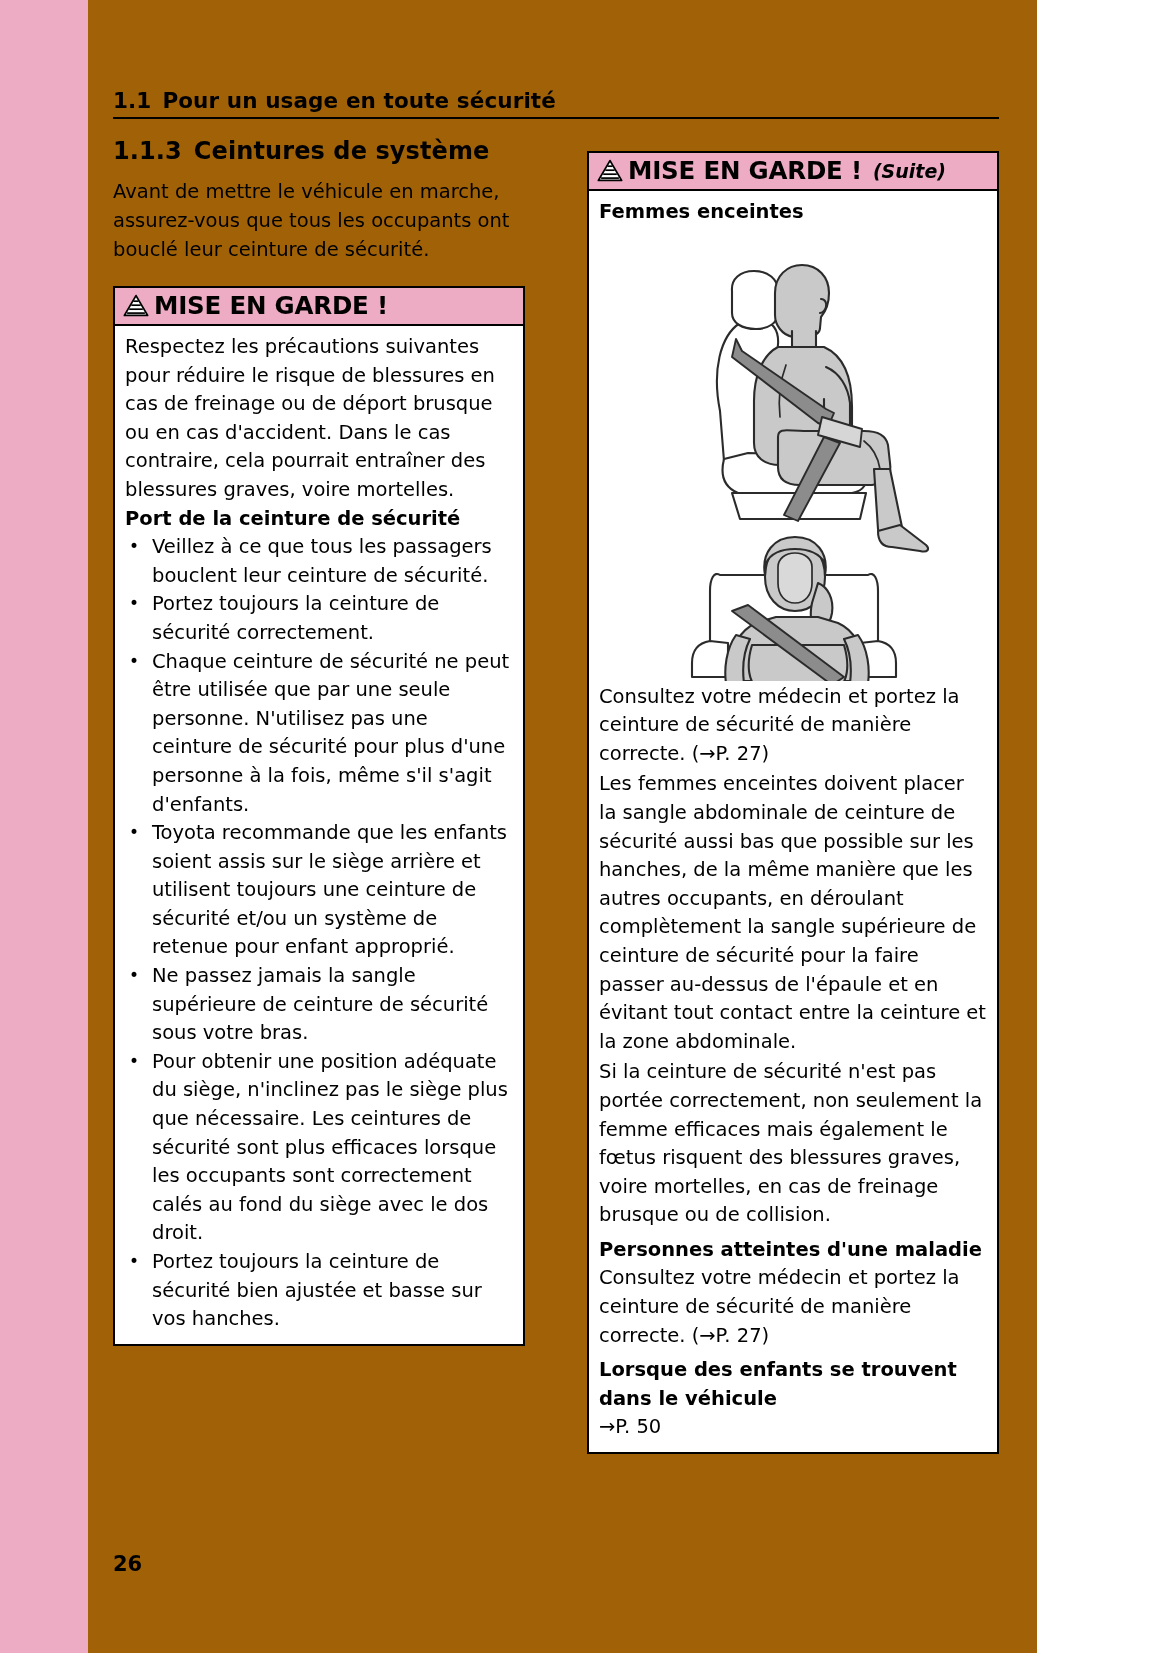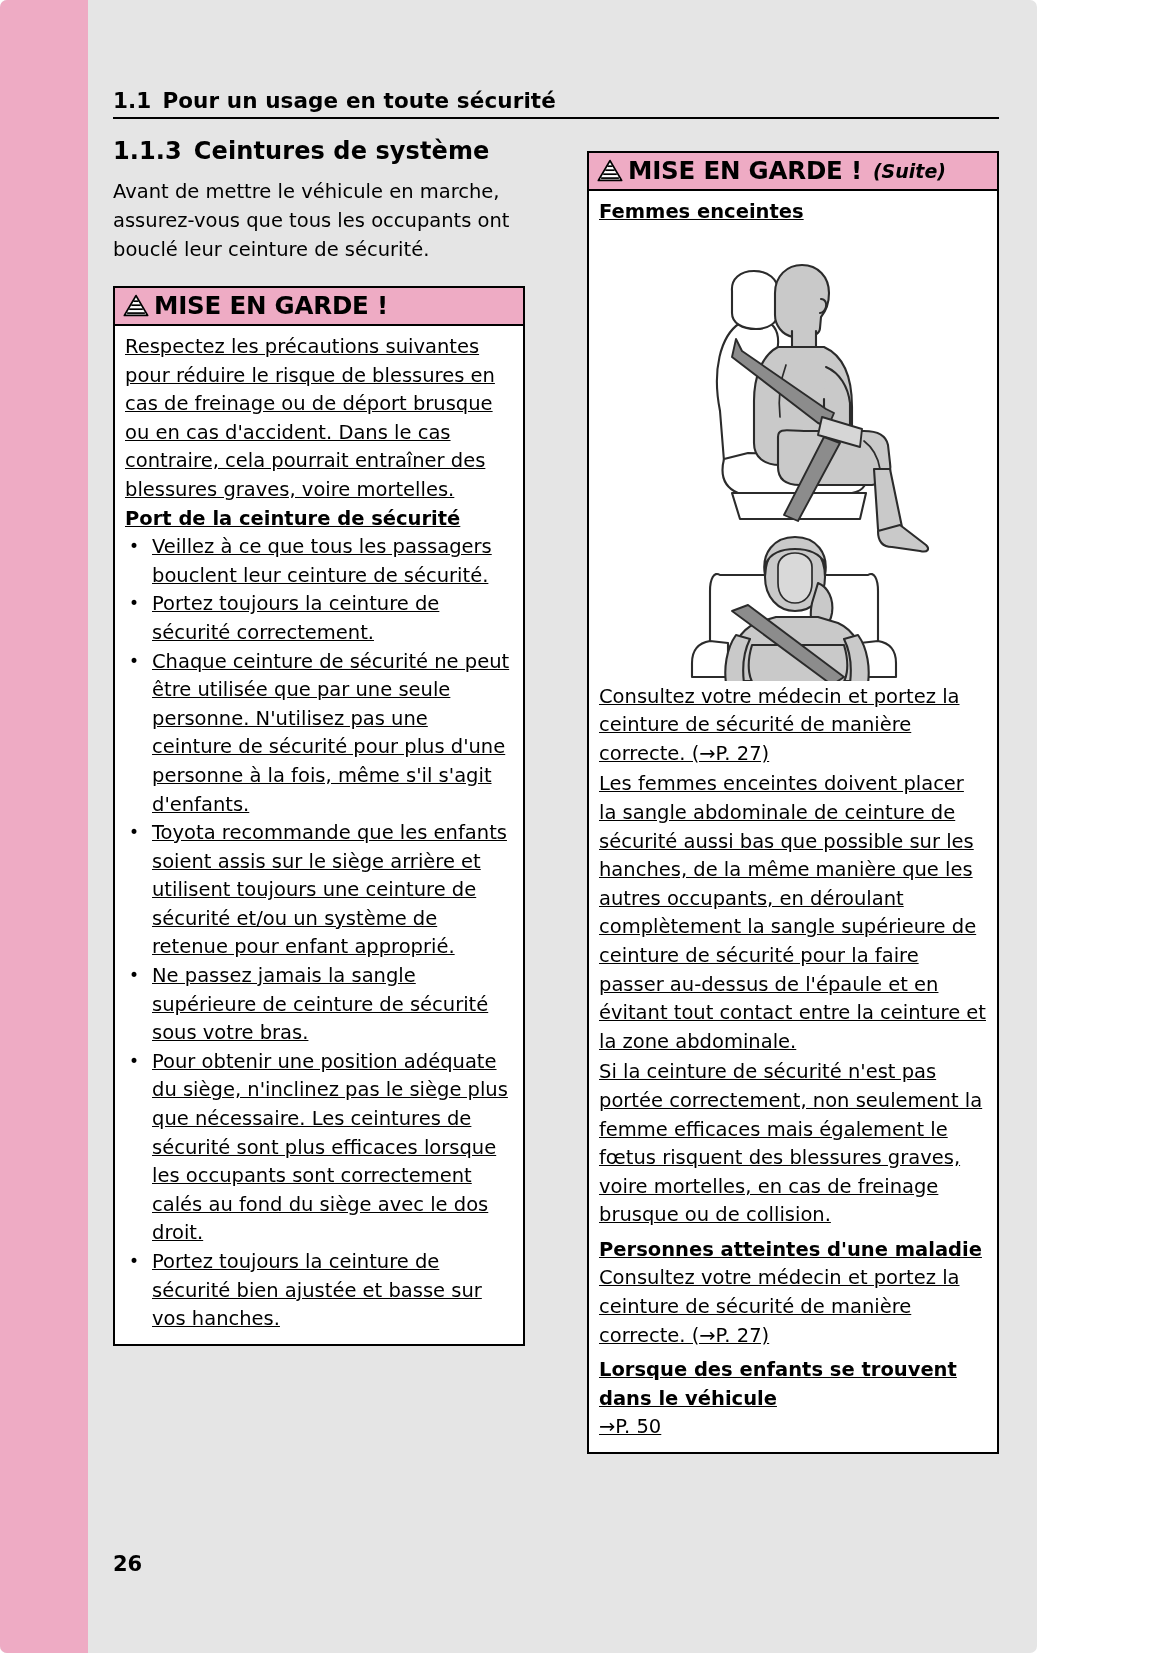--- a/index.html
+++ b/index.html
@@ -7,23 +7,22 @@
     padding: 0;
     background: #ffffff;
   }
   body {
     font-family: "DejaVu Sans", "Liberation Sans", sans-serif;
   }
   #page {
     position: relative;
     width: 1037px;
     height: 1653px;
-    background: #e5e5e5;
+    background: #a16207;
     overflow: hidden;
-    border-radius: 7px;
   }
   
   #edge-tab {
     position: absolute;
     left: 0;
     top: 0;
     width: 88px;
     height: 1653px;
     background: #eeabc4;
   }
@@ -112,21 +111,20 @@
   }
   .warn-icon {
     width: 26px;
     height: 23px;
     margin-right: 5px;
     flex: 0 0 auto;
     display: block;
   }
   .warn-body {
     padding: 7px 10px 10px 10px;
-    text-decoration: underline;
   }
   .warn-body p {
     margin: 0;
     font-size: 19.5px;
     line-height: 28.6px;
     color: #000;
   }
   .warn-body p.sub {
     font-weight: bold;
   }

